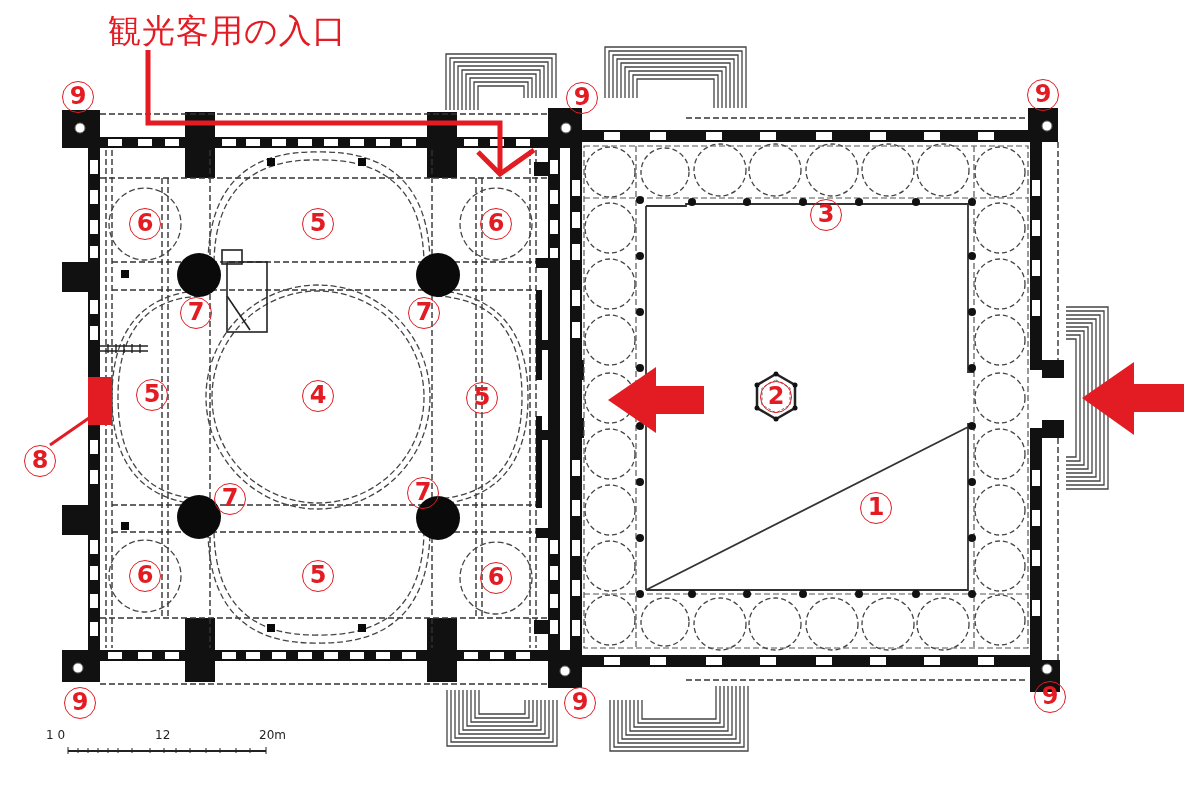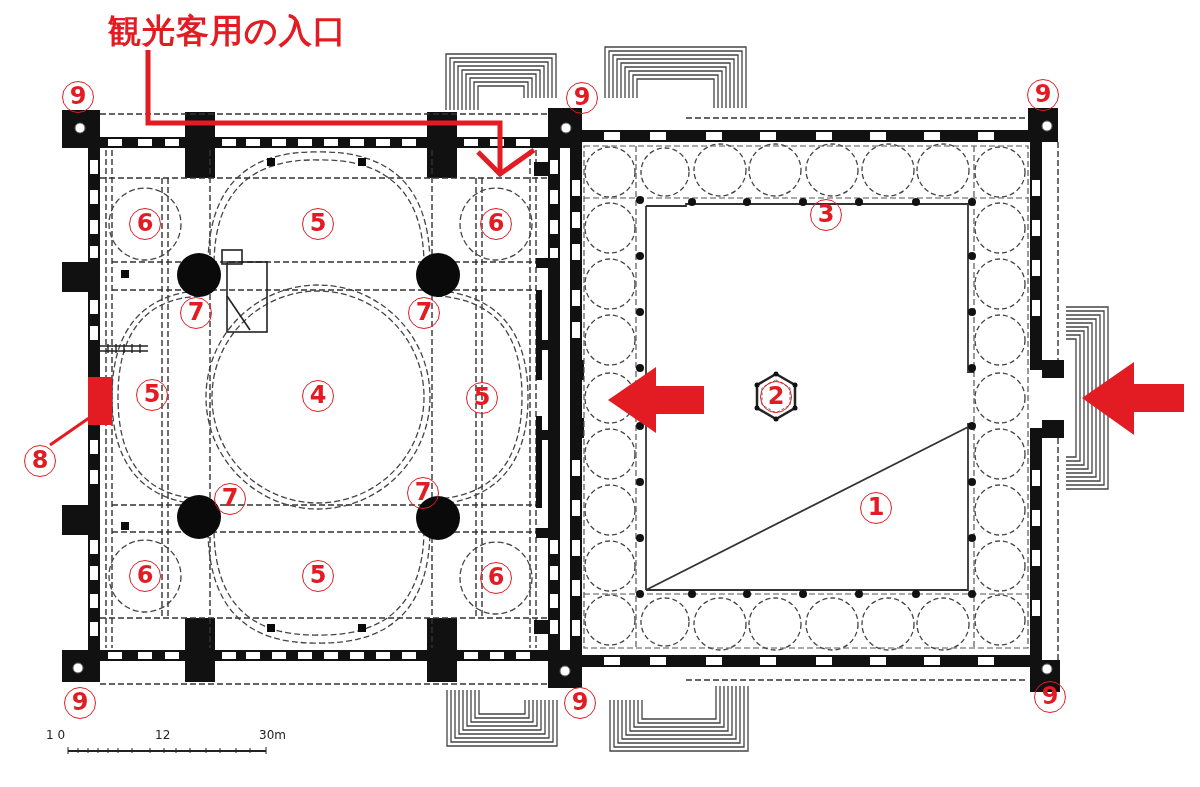--- a/index.html
+++ b/index.html
@@ -1,19 +1,19 @@
 <!DOCTYPE html>
 <html><head>
 <meta charset="utf-8">
 <style>
   html, body { margin: 0; padding: 0; background: #ffffff; }
   body { width: 1200px; height: 787px; overflow: hidden; position: relative;
          font-family: "DejaVu Sans", "Liberation Sans", sans-serif; }
   #plan { position: absolute; left: 0; top: 0; width: 1200px; height: 787px; }
-  .title { position: absolute; left: 108px; top: 14px; font-size: 33px; font-weight: bold;
+  .title { position: absolute; left: 108px; top: 14px; font-size: 33px; font-weight: normal;
            color: #e31b23; letter-spacing: 1px; white-space: nowrap; line-height: 1; }
   .scale-label { position: absolute; font-size: 12px; color: #222; font-family: "DejaVu Sans", sans-serif; }
   .num { position: absolute; width: 32px; height: 32px; margin-left: -16px; margin-top: -16px;
          border: 1.6px solid #e31b23; border-radius: 50%; box-sizing: border-box;
          color: #e31b23; font-weight: bold; font-size: 24px; line-height: 29px; text-align: center;
          background: rgba(255,255,255,0.0); font-family: "DejaVu Sans", sans-serif; }
 </style>
 </head>
 <body>
 
@@ -422,21 +422,21 @@
       <line x1="250" y1="748" x2="250" y2="753"></line>
         <line x1="266" y1="747" x2="266" y2="754"></line>
     </g>
   </g>
 </svg>
 
 <div class="title">観光客用の入口</div>
 
 <div class="scale-label" style="left:46px; top:728px;">1 0</div>
 <div class="scale-label" style="left:155px; top:728px;">12</div>
-<div class="scale-label" style="left:259px; top:728px;">30m</div>
+<div class="scale-label" style="left:259px; top:728px;">20m</div>
 
 <div id="labels">
     <div class="num" style="left: 876px; top: 508px;">1</div>
     <div class="num" style="left: 776px; top: 397px;">2</div>
     <div class="num" style="left: 826px; top: 215px;">3</div>
     <div class="num" style="left: 318px; top: 396px;">4</div>
     <div class="num" style="left: 318px; top: 224px;">5</div>
     <div class="num" style="left: 152px; top: 395px;">5</div>
     <div class="num" style="left: 482px; top: 398px;">5</div>
     <div class="num" style="left: 318px; top: 576px;">5</div>

